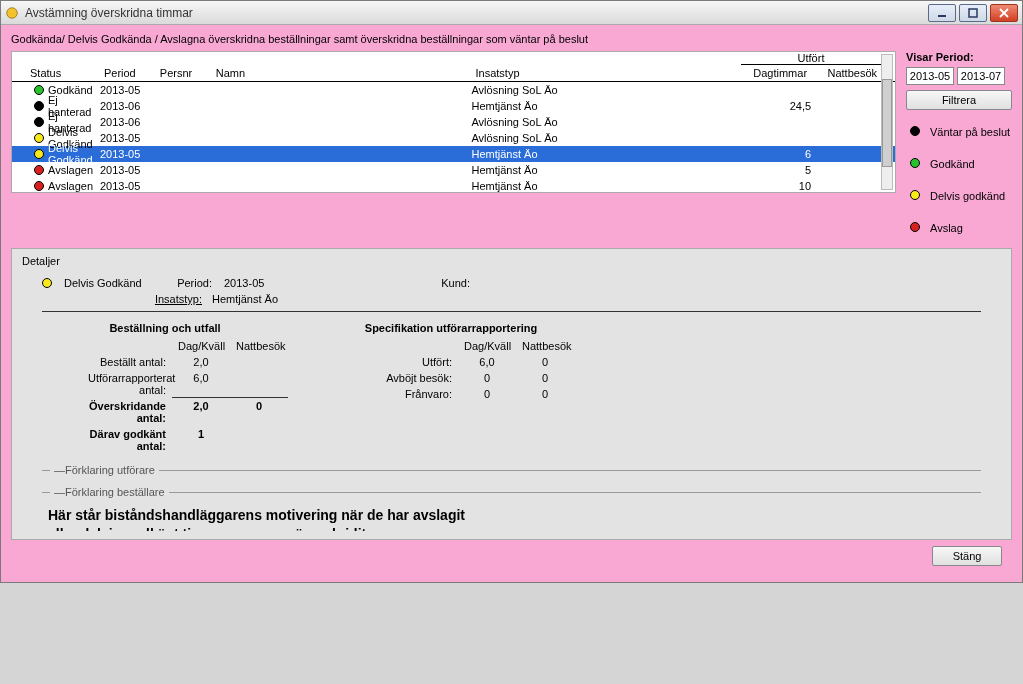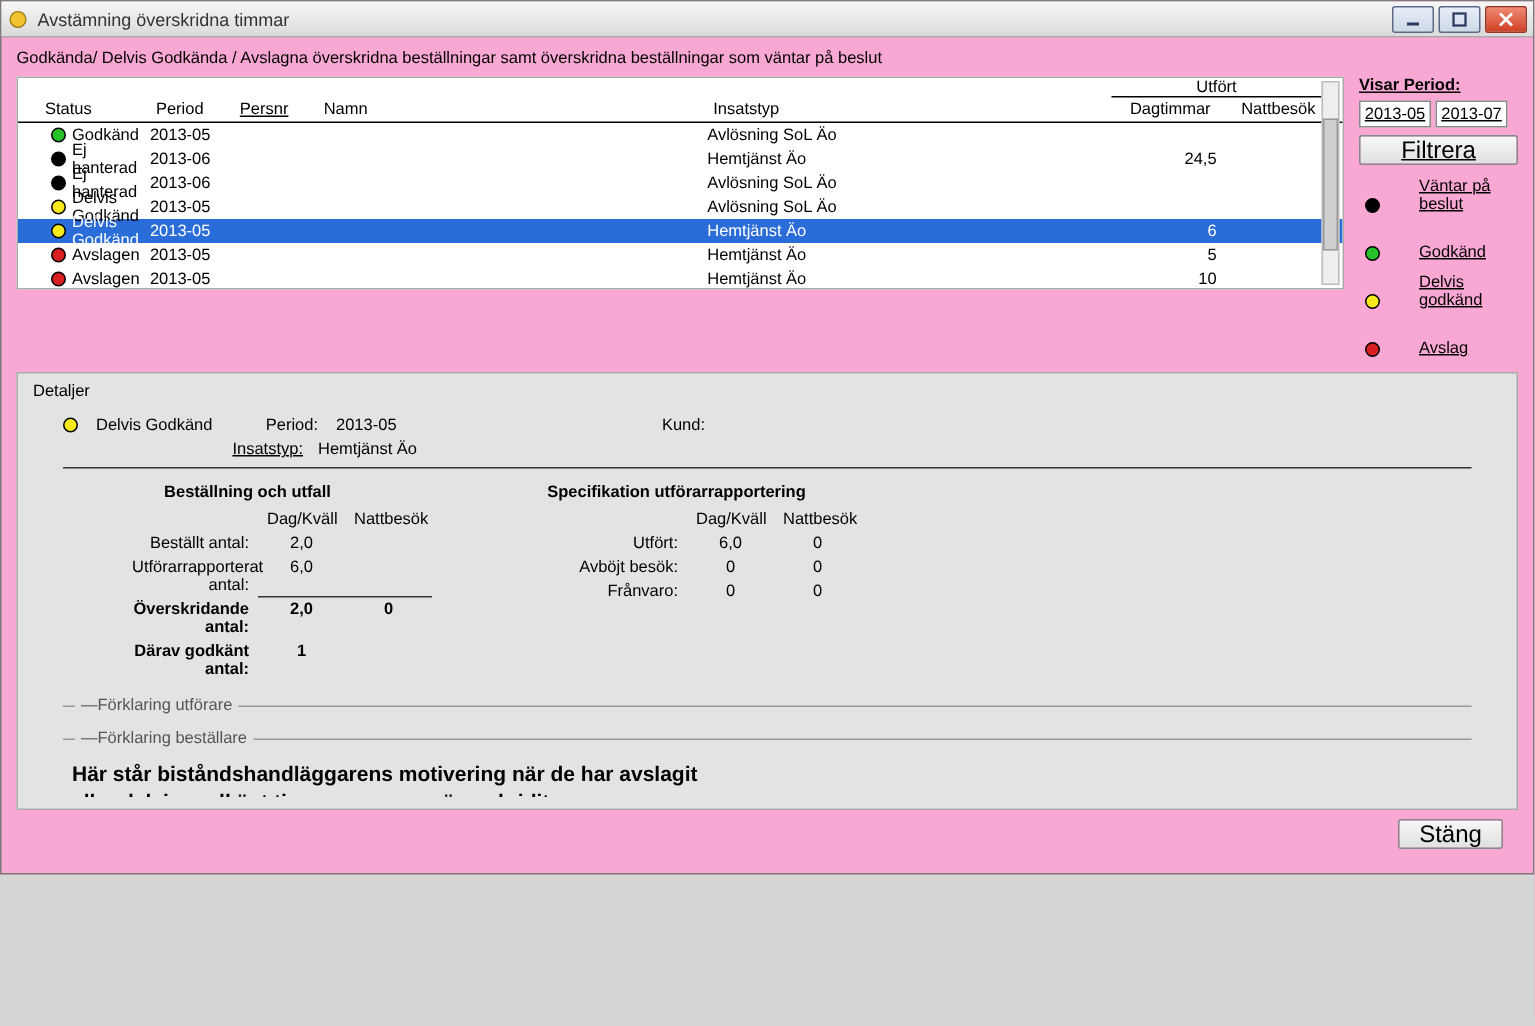--- a/index.html
+++ b/index.html
@@ -22,41 +22,41 @@
   .tablewrap { flex:1; border:1px solid #aaa; background:#fff; height:142px; position:relative; overflow:hidden; }
   .table { width:100%; }
   .thead { font-size:11px; }
   .thead .grouprow, .thead .colrow { display:flex; border-bottom:1px solid #000; }
   .thead .grouprow { border:none; }
   .thead .grouprow .spacer { flex:1; }
   .thead .grouprow .utfort { width:140px; text-align:center; border-bottom:1px solid #000; margin-right:14px;}
   .thead .colrow > div { padding:2px 4px; }
   .c-status{ width:88px; padding-left:18px !important;}
   .c-period{ width:56px;}
-  .c-persnr{ width:56px;text-decoration:underline;}
+  .c-persnr{ width:56px;}
   .c-namn{ width:260px;}
   .c-insatstyp{ width:270px;}
   .c-dag{ width:70px; text-align:right;}
   .c-natt{ width:70px; text-align:right; margin-right:14px;}
 
   .tbody { font-size:11px; }
   .trow { display:flex; align-items:center; height:16px; padding:0 0; }
   .trow.sel { background:#2a6cd8; color:#fff; }
   .dot { width:10px; height:10px; border-radius:50%; border:1px solid #000; display:inline-block; margin-left:4px; margin-right:4px; flex:0 0 10px;}
   .trow .c-status { display:flex; align-items:center; width:88px;}
   .scrollbar { position:absolute; top:2px; right:2px; bottom:2px; width:12px; border:1px solid #bbb; background:#eee; }
   .scroll-thumb{ position:absolute; left:0; right:0; top:24px; height:88px; background:#cfcfcf; border:1px solid #999; }
 
-  .sidepanel { width:106px; font-size:11px;text-decoration:underline; }
+  .sidepanel { width:106px; font-size:11px; }
   .sidepanel .lbl { font-weight:bold; margin-bottom:4px;}
   .period-inputs { display:flex; gap:3px; margin-bottom:5px;}
   .period-inputs input { width:48px; height:18px; border:1px solid #888; background:#fff; font-size:11px; text-align:center; }
-  .btn { display:block; width:100%; height:20px; border:1px solid #888; background:linear-gradient(#f7f7f7,#e0e0e0); font-size:16px; border-radius:2px; cursor:pointer;}
+  .btn { display:block; width:100%; height:20px; border:1px solid #888; background:linear-gradient(#f7f7f7,#e0e0e0); font-size:11px; border-radius:2px; cursor:pointer;}
   .legend { margin-top:10px; }
-  .legend .lrow { display:flex; align-items:flex-end; gap:22px; height:16px;margin-top:16px;}
+  .legend .lrow { display:flex; align-items:flex-start; gap:6px; height:16px;margin-top:16px;}
 
   .details { margin-top:10px; border:1px solid #aaa; background:#e3e3e3; flex:1; display:flex; flex-direction:column; padding:6px 10px 8px; overflow:hidden;}
   .details-title { font-size:11px; margin-bottom:6px; }
 
   .details-inner { flex:1; background:#e3e3e3; padding:4px 20px 10px; overflow:auto;}
   .dhdr { display:flex; align-items:center; gap:8px; margin-bottom:4px;}
   .dhdr .dot{ margin-left:0;}
   .dhdr .lbl2{ width:54px; text-align:right; padding-right:4px;}
   .dhdr .val { width:80px;}
   .dhdr .kund-lbl{ width:40px; text-align:right;}

